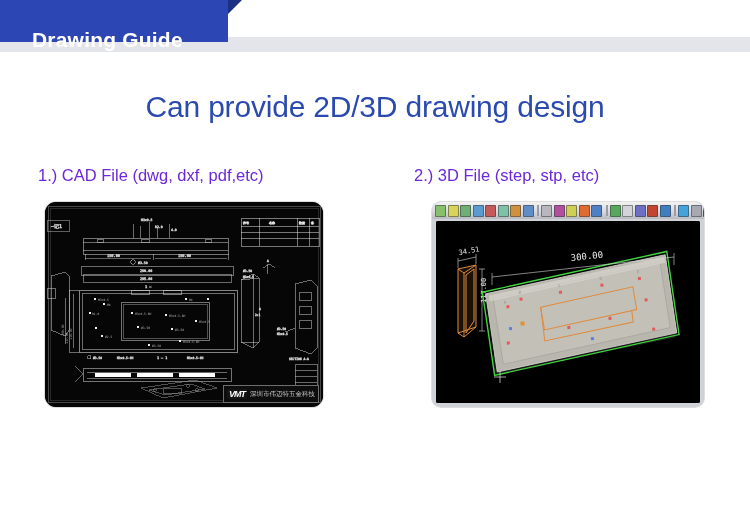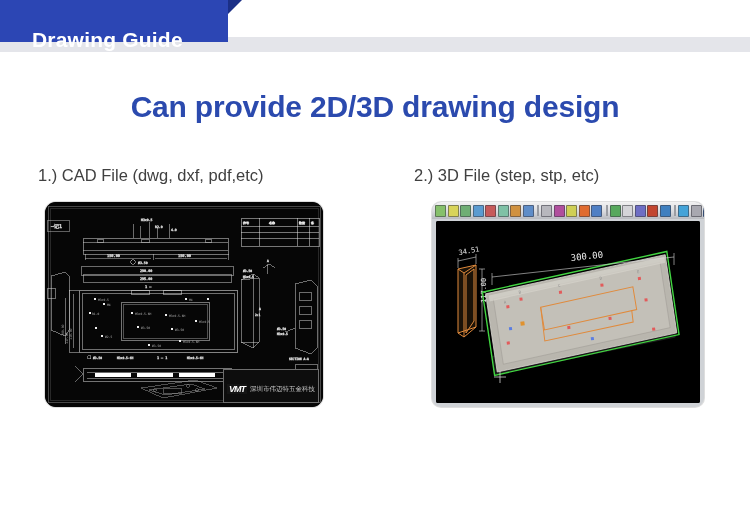--- a/index.html
+++ b/index.html
@@ -55,28 +55,28 @@
   }
 
   
   .main-title {
     position: absolute;
     left: 0; top: 90px;
     width: 750px;
     text-align: center;
     color: #2b4aae;
     font-size: 30px;
-    font-weight: bold;
+    font-weight: normal;
     letter-spacing: -0.2px;
   }
 
   
   .sec-label {
     position: absolute;
-    color: #404040;
+    color: #6d28d9;
     font-size: 16.5px;
     white-space: nowrap;
   }
   .sec-label.left  { left: 38px;  top: 166px; }
   .sec-label.right { left: 414px; top: 166px; }
 
   
   .figure {
     position: absolute;
     overflow: hidden;
@@ -104,24 +104,24 @@
     border-radius: 11px;
   }
   .cad-canvas svg { display: block; }
 
   
   .vmt-box {
     position: absolute;
     right: 4px; bottom: 4px;
     height: 16px;
     display: flex;
-    align-items: flex-end;
+    align-items: center;
     background: #0d0d0d;
     border: 1px solid #6e6e6e;
-    padding: 8px 3px;
+    padding: 0 3px;
     z-index: 5;
   }
   .vmt-mark {
     color: #ffffff;
     font-size: 9px;
     font-weight: bold;
     font-style: italic;
     letter-spacing: -1px;
     background: #141414;
     padding: 0 2px;

